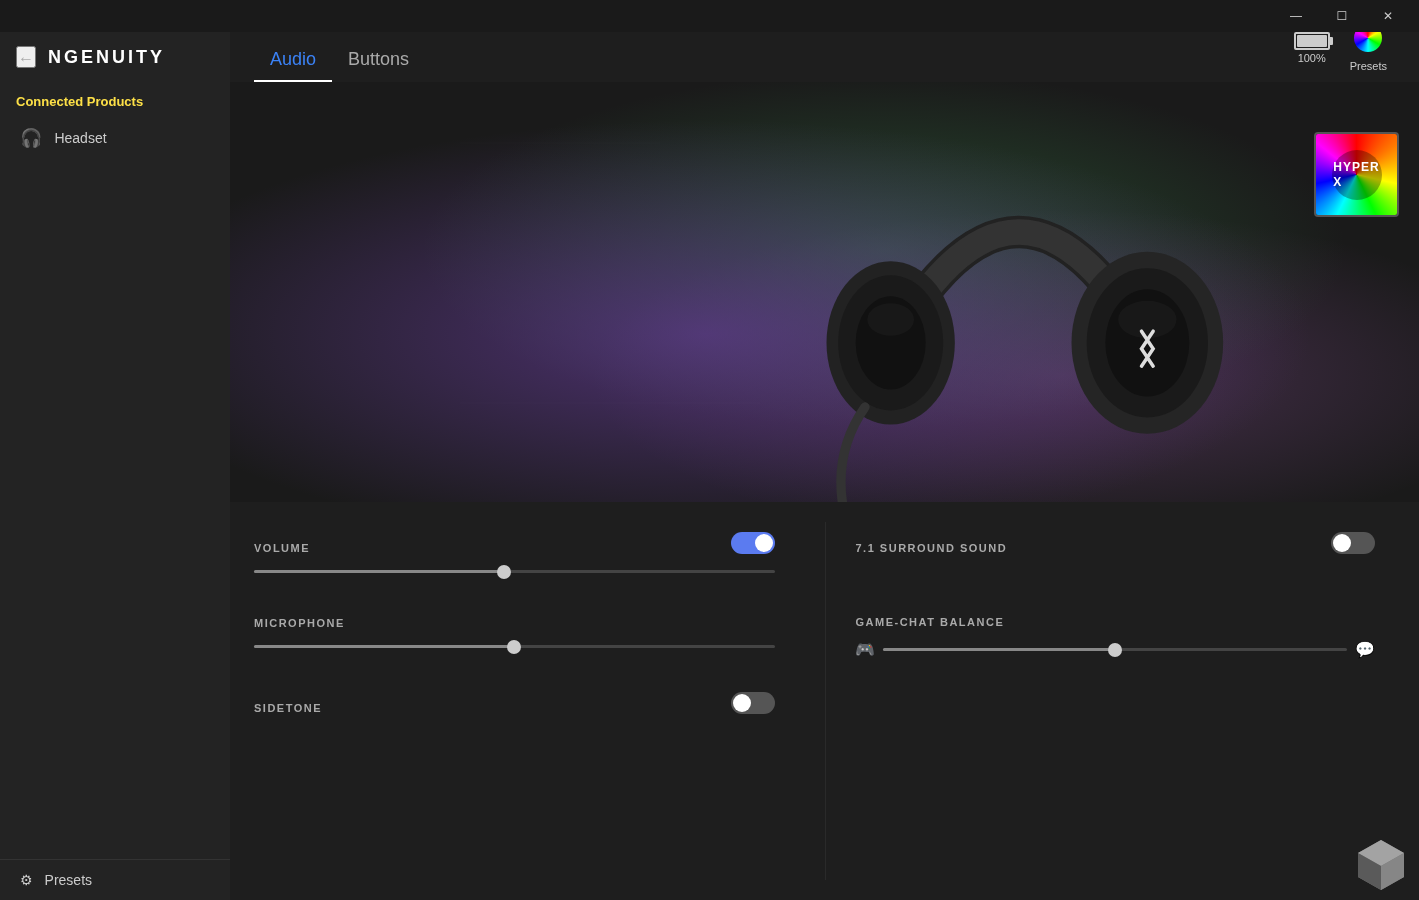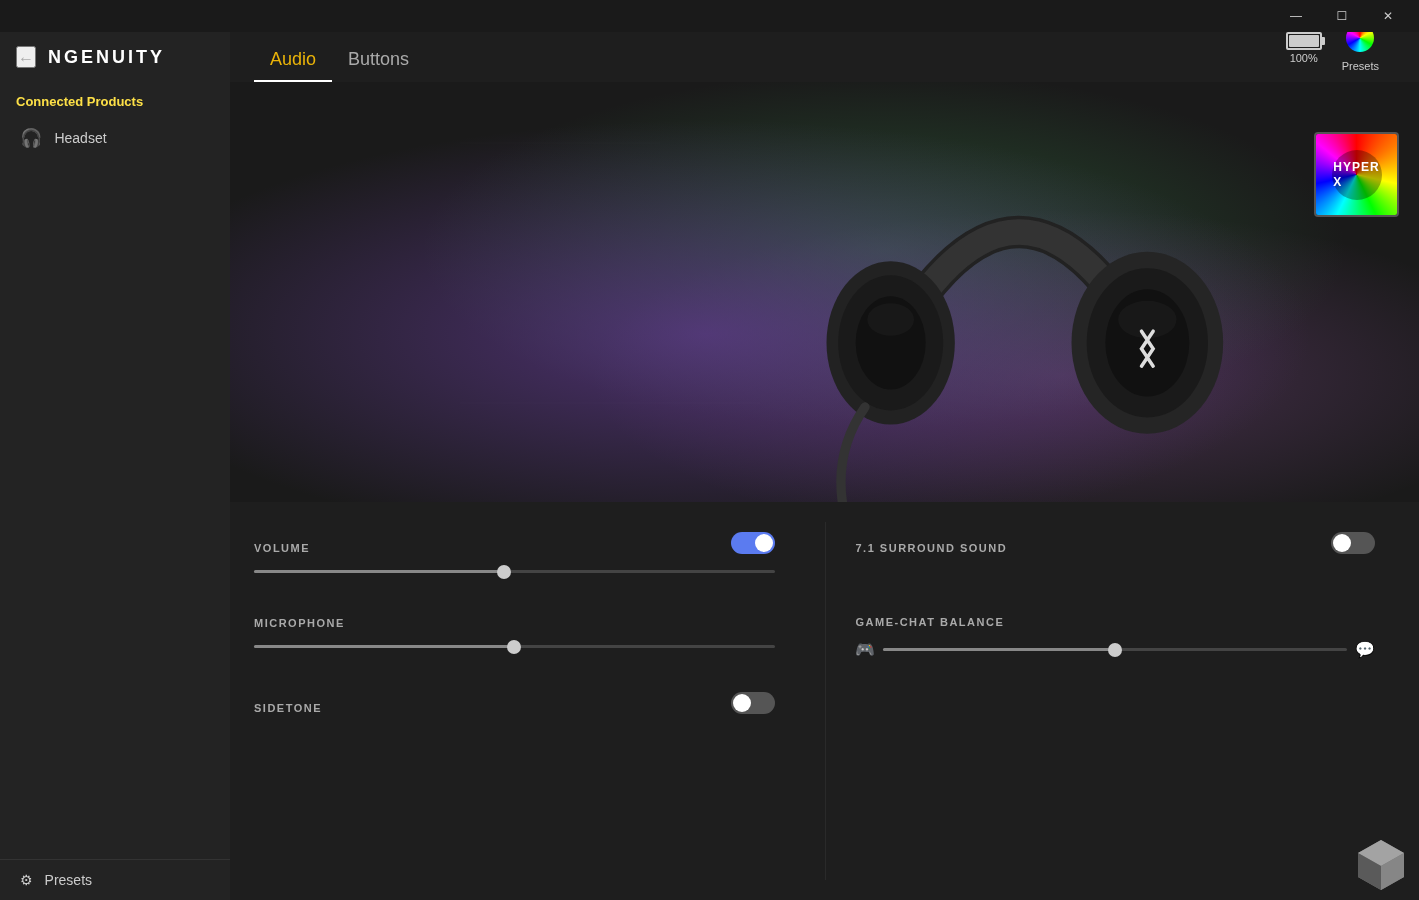--- a/index.html
+++ b/index.html
@@ -124,34 +124,34 @@
       flex-shrink: 0;
     }
     .tab {
       padding: 8px 16px 12px 16px;
       color: #aaa;
       font-size: 18px;
       cursor: pointer;
       position: relative;
     }
     .tab.active {
-      color: #eab308;
+      color: #3b82f6;
     }
     .tab.active::after {
       content: '';
       position: absolute;
       bottom: 0;
       left: 0;
       right: 0;
       height: 2px;
       background: #fff;
     }
     .top-bar-right {
       position: absolute;
-      right: 40px;
+      right: 32px;
       bottom: 10px;
       display: flex;
       align-items: center;
       gap: 20px;
     }
     .battery-section {
       display: flex;
       flex-direction: column;
       align-items: center;
       gap: 2px;

